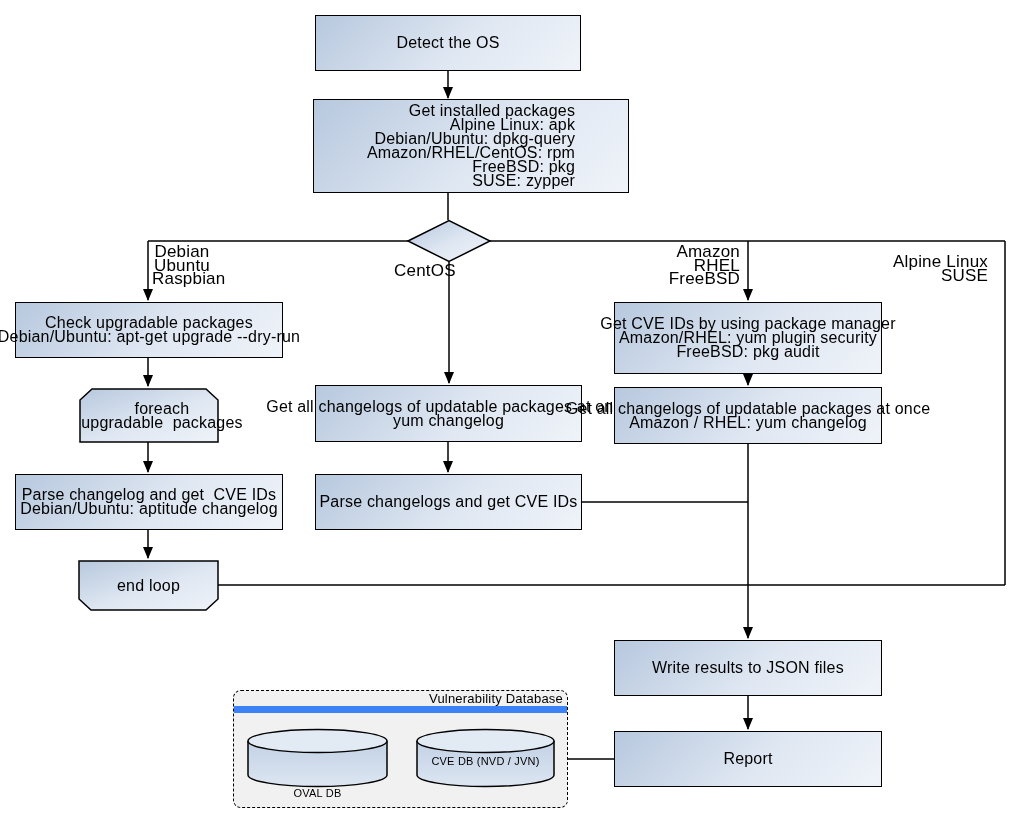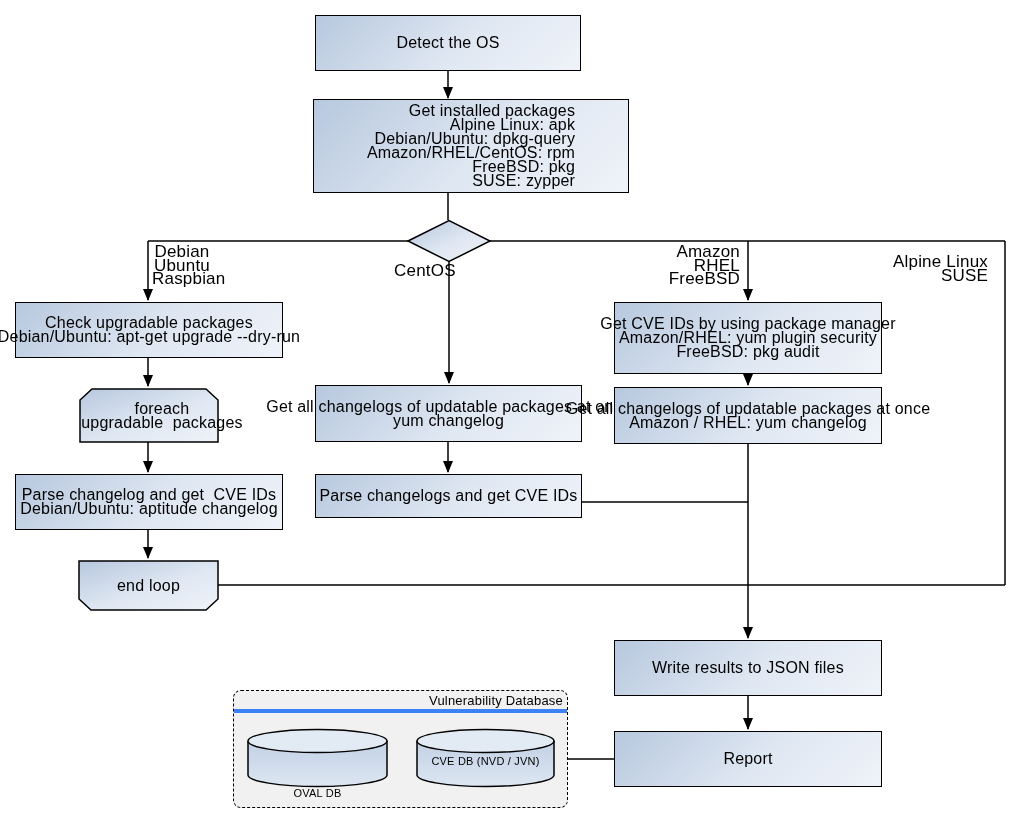--- a/index.html
+++ b/index.html
@@ -31,21 +31,21 @@
   }
   .branch-label.align-right{text-align:right;}
   .branch-label.align-center{text-align:center;}
   .db-group{
     position:absolute;z-index:0;box-sizing:border-box;
     left:233px;top:690px;width:335px;height:118px;
     background:#f1f1f1;border:1px dashed #000;border-radius:8px;
   }
   .db-header{
     position:absolute;left:0;top:0;right:0;height:22px;
-    border-bottom:4px solid #3b82f6;
+    border-bottom:7px solid #3b82f6;
     display:flex;align-items:center;justify-content:flex-end;
     font-size:13px;letter-spacing:0.2px;padding-right:4px;box-sizing:border-box;
   }
   .cyl-label{
     position:absolute;z-index:3;font-size:11px;letter-spacing:0.2px;
     display:flex;align-items:center;justify-content:center;
   }
 </style>
 </head>
 <body>
@@ -127,21 +127,21 @@
   <div class="node" style="left:15px;top:474px;width:268px;height:56px;">
     <div class="label">Parse changelog and get  CVE IDs
 Debian/Ubuntu: aptitude changelog</div>
   </div>
 
   <div class="node" style="left:315px;top:385px;width:267px;height:57px;">
     <div class="label">Get all changelogs of updatable packages at once
 yum changelog</div>
   </div>
 
-  <div class="node" style="left:315px;top:474px;width:267px;height:44px;">
+  <div class="node" style="left:315px;top:474px;width:267px;height:56px;">
     <div class="label">Parse changelogs and get CVE IDs</div>
   </div>
 
   <div class="node" style="left:614px;top:302px;width:268px;height:72px;">
     <div class="label">Get CVE IDs by using package manager
 Amazon/RHEL: yum plugin security
 FreeBSD: pkg audit</div>
   </div>
 
   <div class="node" style="left:614px;top:387px;width:268px;height:57px;">

